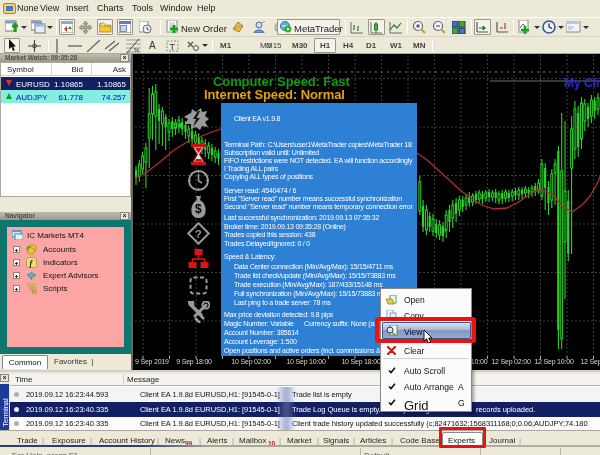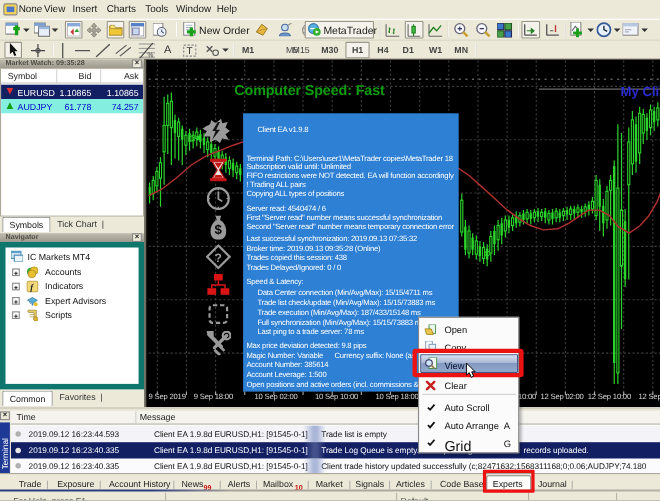--- a/index.html
+++ b/index.html
@@ -432,20 +432,21 @@
 <div class="ab" style="left:31px;top:304px;width:60px;text-align:center;font-size:7px;color:#d8d8d8;letter-spacing:-0.2px;white-space:nowrap">9 Sep 18:00</div>
 <div class="ab" style="left:88px;top:304px;width:60px;text-align:center;font-size:7px;color:#d8d8d8;letter-spacing:-0.2px;white-space:nowrap">10 Sep 02:00</div>
 <div class="ab" style="left:143px;top:304px;width:60px;text-align:center;font-size:7px;color:#d8d8d8;letter-spacing:-0.2px;white-space:nowrap">10 Sep 10:00</div>
 <div class="ab" style="left:198px;top:304px;width:60px;text-align:center;font-size:7px;color:#d8d8d8;letter-spacing:-0.2px;white-space:nowrap">10 Sep 18:00</div>
 <div class="ab" style="left:253px;top:304px;width:60px;text-align:center;font-size:7px;color:#d8d8d8;letter-spacing:-0.2px;white-space:nowrap">11 Sep 02:00</div>
 <div class="ab" style="left:305px;top:304px;width:60px;text-align:center;font-size:7px;color:#d8d8d8;letter-spacing:-0.2px;white-space:nowrap">11 Sep 10:00</div>
 <div class="ab" style="left:348px;top:304px;width:60px;text-align:center;font-size:7px;color:#d8d8d8;letter-spacing:-0.2px;white-space:nowrap">12 Sep 02:00</div>
 <div class="ab" style="left:391px;top:304px;width:60px;text-align:center;font-size:7px;color:#d8d8d8;letter-spacing:-0.2px;white-space:nowrap">12 Sep 10:00</div>
 <div class="ab" style="left:437px;top:304px;width:60px;text-align:center;font-size:7px;color:#d8d8d8;letter-spacing:-0.2px;white-space:nowrap">12 Sep 18:00</div>
  <div class="ab" style="left:80px;top:20px;font-size:13px;font-weight:bold;color:#0d9e0d;letter-spacing:-0.1px">Computer Speed: Fast</div>
+ <div class="ab" style="left:71px;top:33px;font-size:13px;font-weight:bold;color:#e3a30a;letter-spacing:-0.1px">Internet Speed: Normal</div>
  <div class="ab" style="left:431px;top:22px;font-size:12px;font-weight:bold;color:#2a2ace">My Cli</div>
 
 <svg class="ab" style="left:50px;top:53px" width="27" height="24" viewBox="0 0 27 24">
         <path d="M4,8 L8,6 L9,2 L13,5 L18,1 L19,5 L24,4 L22,9 L26,12 L22,15 L25,20 L19,19 L17,23 L13,20 L8,22 L8,17 L2,17 L5,12 L1,10 Z" fill="#9a9a9a"></path>
         <path d="M15,4 L10,12 L13,12 L10,20 L17,11 L13.5,11 L17,4 Z" fill="#111"></path>
       </svg>
 <svg class="ab" style="left:56px;top:90px" width="19" height="21" viewBox="0 0 19 21">
         <rect x="2" y="0" width="15" height="3" fill="#c41414"></rect>
         <rect x="2" y="18" width="15" height="3" fill="#c41414"></rect>
         <path d="M4,3 L15,3 L10.5,10.5 L15,18 L4,18 L8.5,10.5 Z" fill="#e8e4e0" stroke="#c41414" stroke-width="1"></path>
@@ -528,30 +529,26 @@
      <div class="ab" style="right:47px;top:2.5px;font-size:8px">1.10865</div>
      <div class="ab" style="right:4px;top:2.5px;font-size:8px">1.10865</div>
    </div>
    <div class="ab" style="left:0;top:27px;width:129px;height:13px;background:#84efe0;color:#0404c8">
      <div class="ab" style="left:5px;top:3px;width:0;height:0;border-left:3.5px solid transparent;border-right:3.5px solid transparent;border-bottom:6px solid #12a012"></div>
      <div class="ab" style="left:15px;top:2.5px;font-size:8px">AUDJPY</div>
      <div class="ab" style="right:47px;top:2.5px;font-size:8px">61.778</div>
      <div class="ab" style="right:4px;top:2.5px;font-size:8px">74.257</div>
    </div>
  </div>
- <div class="ab" style="left:0;top:143px;width:131px;height:15px;background:#ece9d8">
-   <div class="ab" style="left:2px;top:0px;width:44px;height:14px;background:#fff;border:1px solid #888;border-bottom:none;border-radius:2px 2px 0 0;font-size:8px;text-align:center;line-height:13px;color:#111">Symbols</div>
-   <div class="ab" style="left:48px;top:2px;font-size:8px;color:#333;padding-left:4px">Tick Chart&nbsp;&nbsp;|</div>
- </div>
 </div>
 
 <div class="ab" style="left:0;top:212px;width:131px;height:158px;background:#ece9d8">
  <div class="ttl" style="top:0">Navigator</div>
  <div class="xbtn" style="right:2px;top:0px">×</div>
- <div class="ab" style="left:0;top:8px;width:131px;height:134px;background:#ffffff;border:5px solid #0f766e;font-size:8px;color:#111">
+ <div class="ab" style="left:0;top:8px;width:131px;height:134px;background:#fca5a5;border:7px solid #0f766e;font-size:8px;color:#111">
 <svg class="ab" style="left:5px;top:3px" width="11" height="10" viewBox="0 0 11 10">
           <rect x="0" y="0" width="9" height="7" fill="#cfe6f2" stroke="#4a8ab0"></rect>
           <rect x="0" y="0" width="9" height="2" fill="#5aa0c8"></rect>
           <rect x="3" y="4" width="8" height="6" fill="#e8f4fa" stroke="#4a8ab0"></rect>
         </svg>
 <div class="ab" style="left:20px;top:4px">IC Markets MT4</div>
 <div class="ab" style="left:6px;top:19px;width:7px;height:7px;border:1px solid #888;background:#fff">
           <div class="ab" style="left:1px;top:2.5px;width:3px;height:1px;background:#333"></div>
           <div class="ab" style="left:2px;top:1.5px;width:1px;height:3px;background:#333"></div>
         </div>

